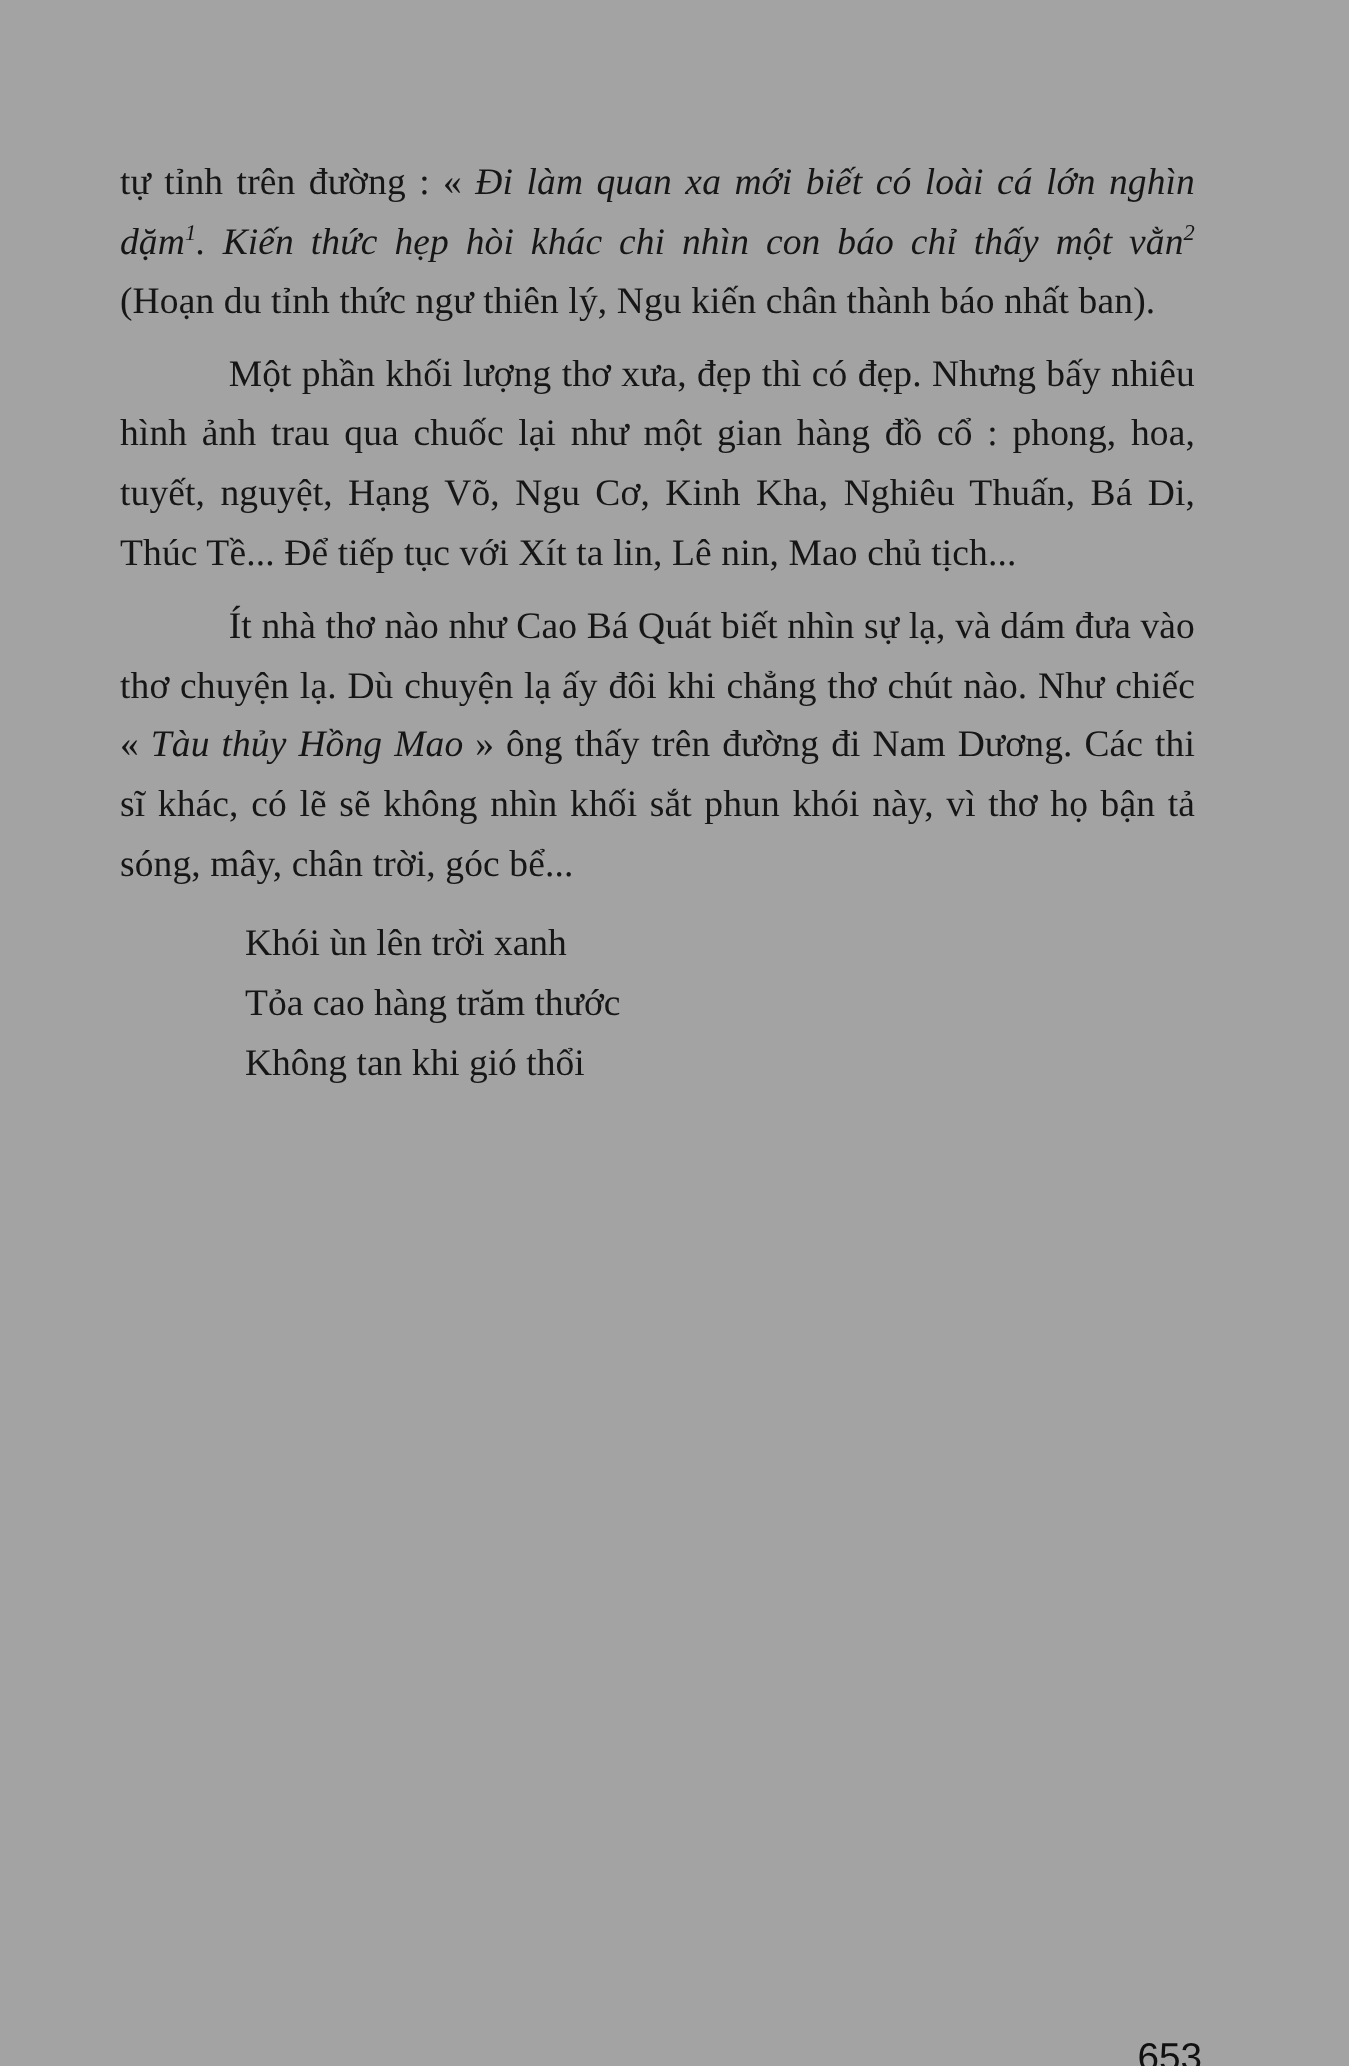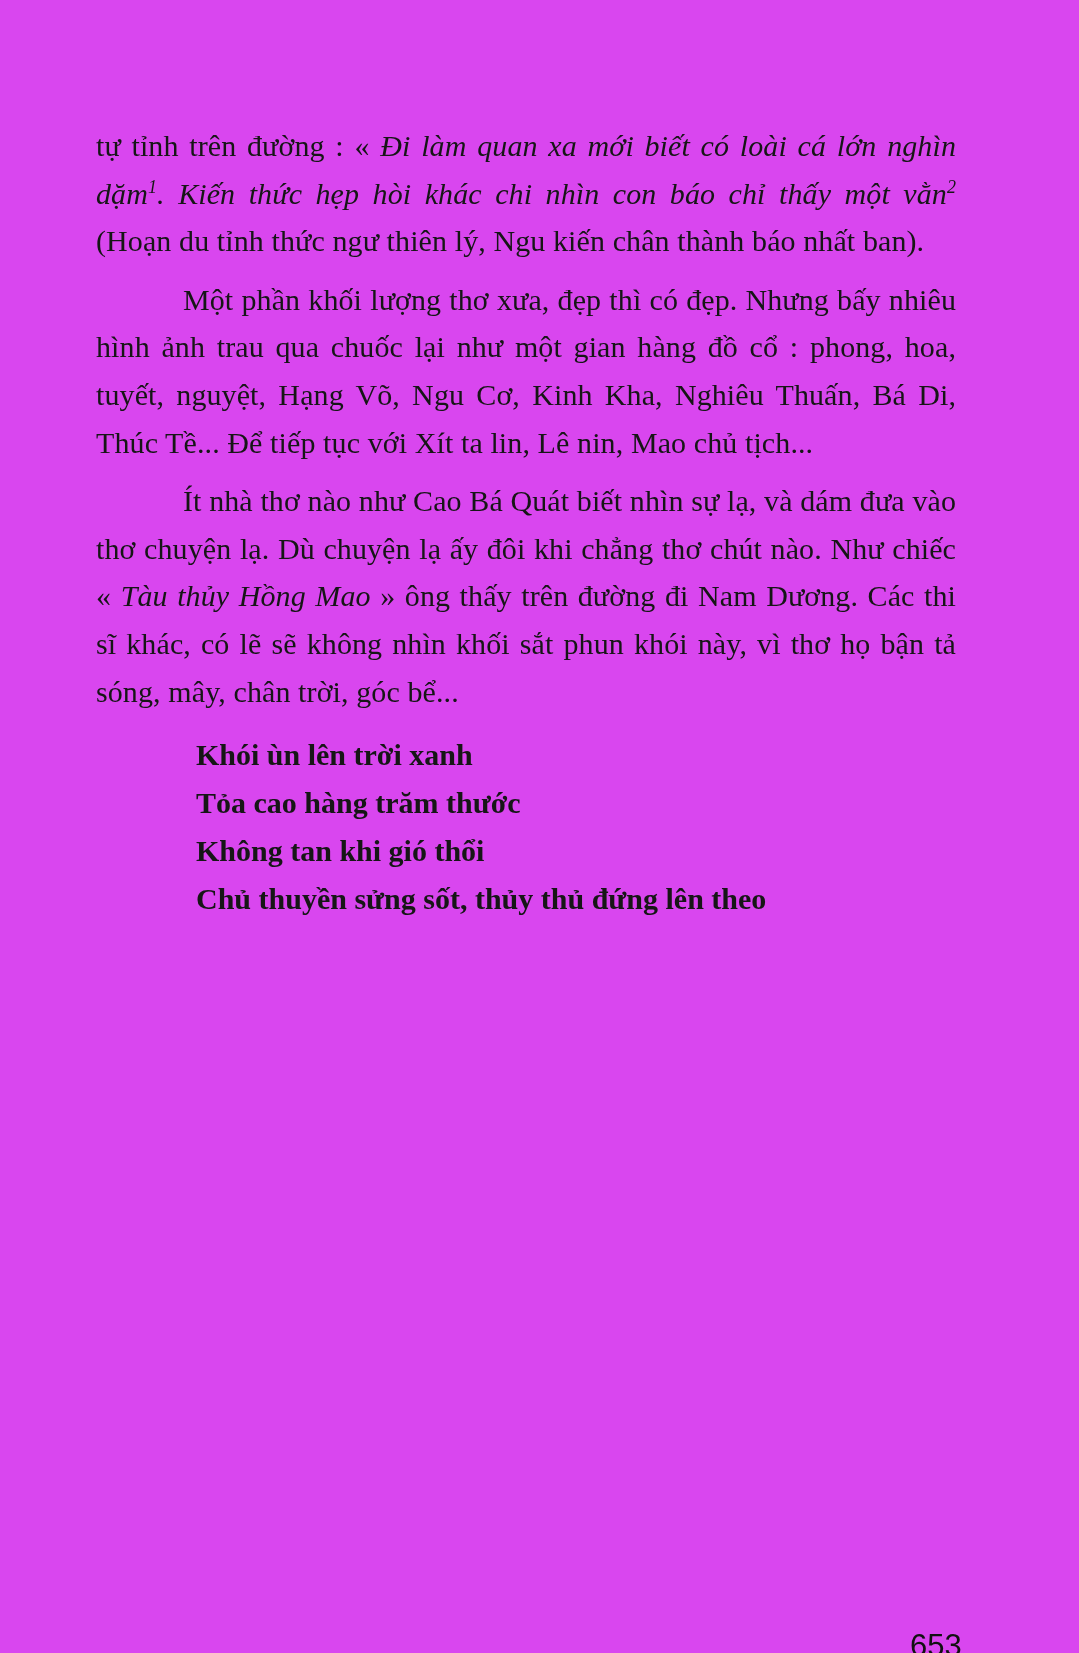--- a/index.html
+++ b/index.html
@@ -39,48 +39,46 @@
   sup {
     font-size: 60%;
     line-height: 0;
     vertical-align: super;
   }
   sup.it {
     font-style: italic;
   }
   .poem {
     margin: 16px 0 0 100px;
-    font-weight: bold;
   }
   .poem-line {
     font-size: 30px;
     line-height: 47.8px;
     text-align: left;
     white-space: nowrap;
   }
   .page-number {
     position: absolute;
     left: 910px;
     top: 1628px;
     font-family: "Liberation Sans", "DejaVu Sans", sans-serif;
     font-size: 31px;
     color: #111111;
   }
 </style>
 </head>
 <body>
 
-<div class="page" style="background: #d946ef; color: rgb(22, 22, 22);">
+<div class="page" style="background: #a3a3a3; color: rgb(22, 22, 22);">
   <div class="text-block">
     <div>
         <p class="para"><span>tự tỉnh trên đường : « </span><i>Đi làm quan xa mới biết có loài cá lớn nghìn dặm</i><sup class="it">1</sup><i>. Kiến thức hẹp hòi khác chi nhìn con báo chỉ thấy một vằn</i><sup class="it">2</sup><span> (Hoạn du tỉnh thức ngư thiên lý, Ngu kiến chân thành báo nhất ban).</span></p>
         <p class="para indent"><span>Một phần khối lượng thơ xưa, đẹp thì có đẹp. Nhưng bấy nhiêu hình ảnh trau qua chuốc lại như một gian hàng đồ cổ : phong, hoa, tuyết, nguyệt, Hạng Võ, Ngu Cơ, Kinh Kha, Nghiêu Thuấn, Bá Di, Thúc Tề... Để tiếp tục với Xít ta lin, Lê nin, Mao chủ tịch...</span></p>
         <p class="para indent"><span>Ít nhà thơ nào như Cao Bá Quát biết nhìn sự lạ, và dám đưa vào thơ chuyện lạ. Dù chuyện lạ ấy đôi khi chẳng thơ chút nào. Như chiếc « </span><i>Tàu thủy Hồng Mao</i><span> » ông thấy trên đường đi Nam Dương. Các thi sĩ khác, có lẽ sẽ không nhìn khối sắt phun khói này, vì thơ họ bận tả sóng, mây, chân trời, góc bể...</span></p>
       </div>
     <div class="poem">
         <div class="poem-line">Khói ùn lên trời xanh</div>
         <div class="poem-line">Tỏa cao hàng trăm thước</div>
         <div class="poem-line">Không tan khi gió thổi</div>
-        <div class="poem-line">Chủ thuyền sửng sốt, thủy thủ đứng lên theo</div>
       </div>
   </div>
   <div class="page-number">653</div>
 </div>
 
 </body></html>

